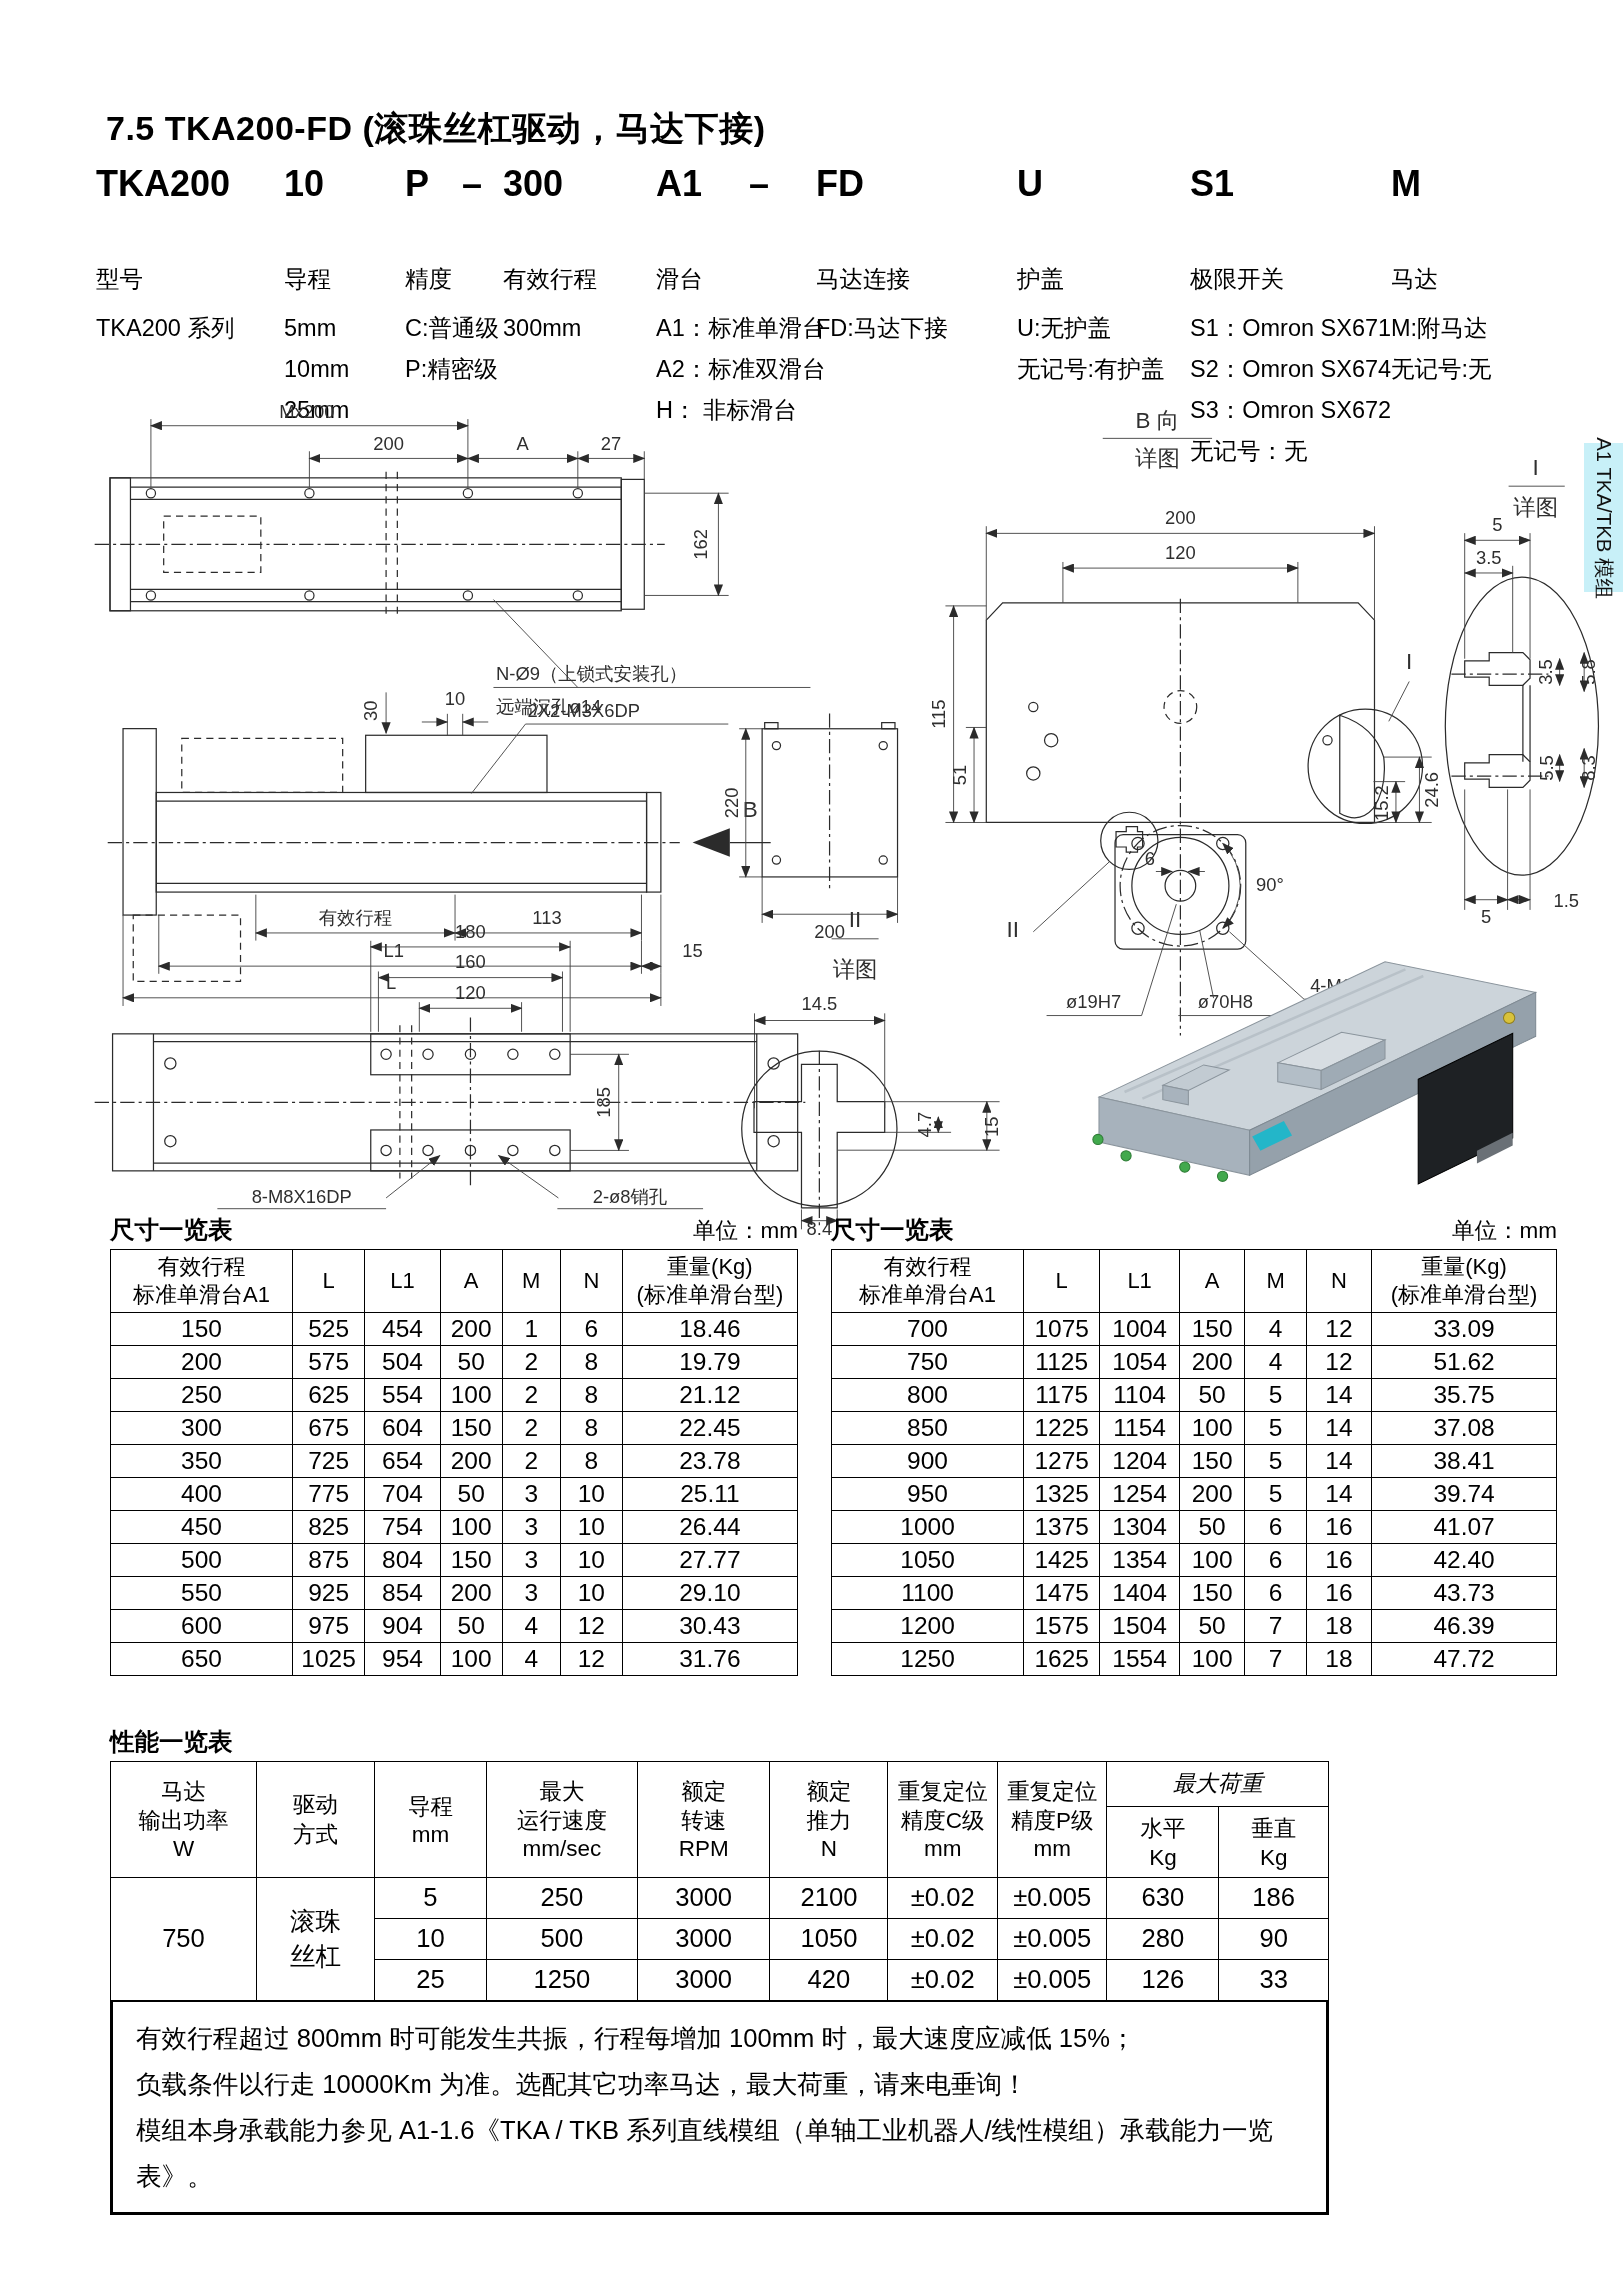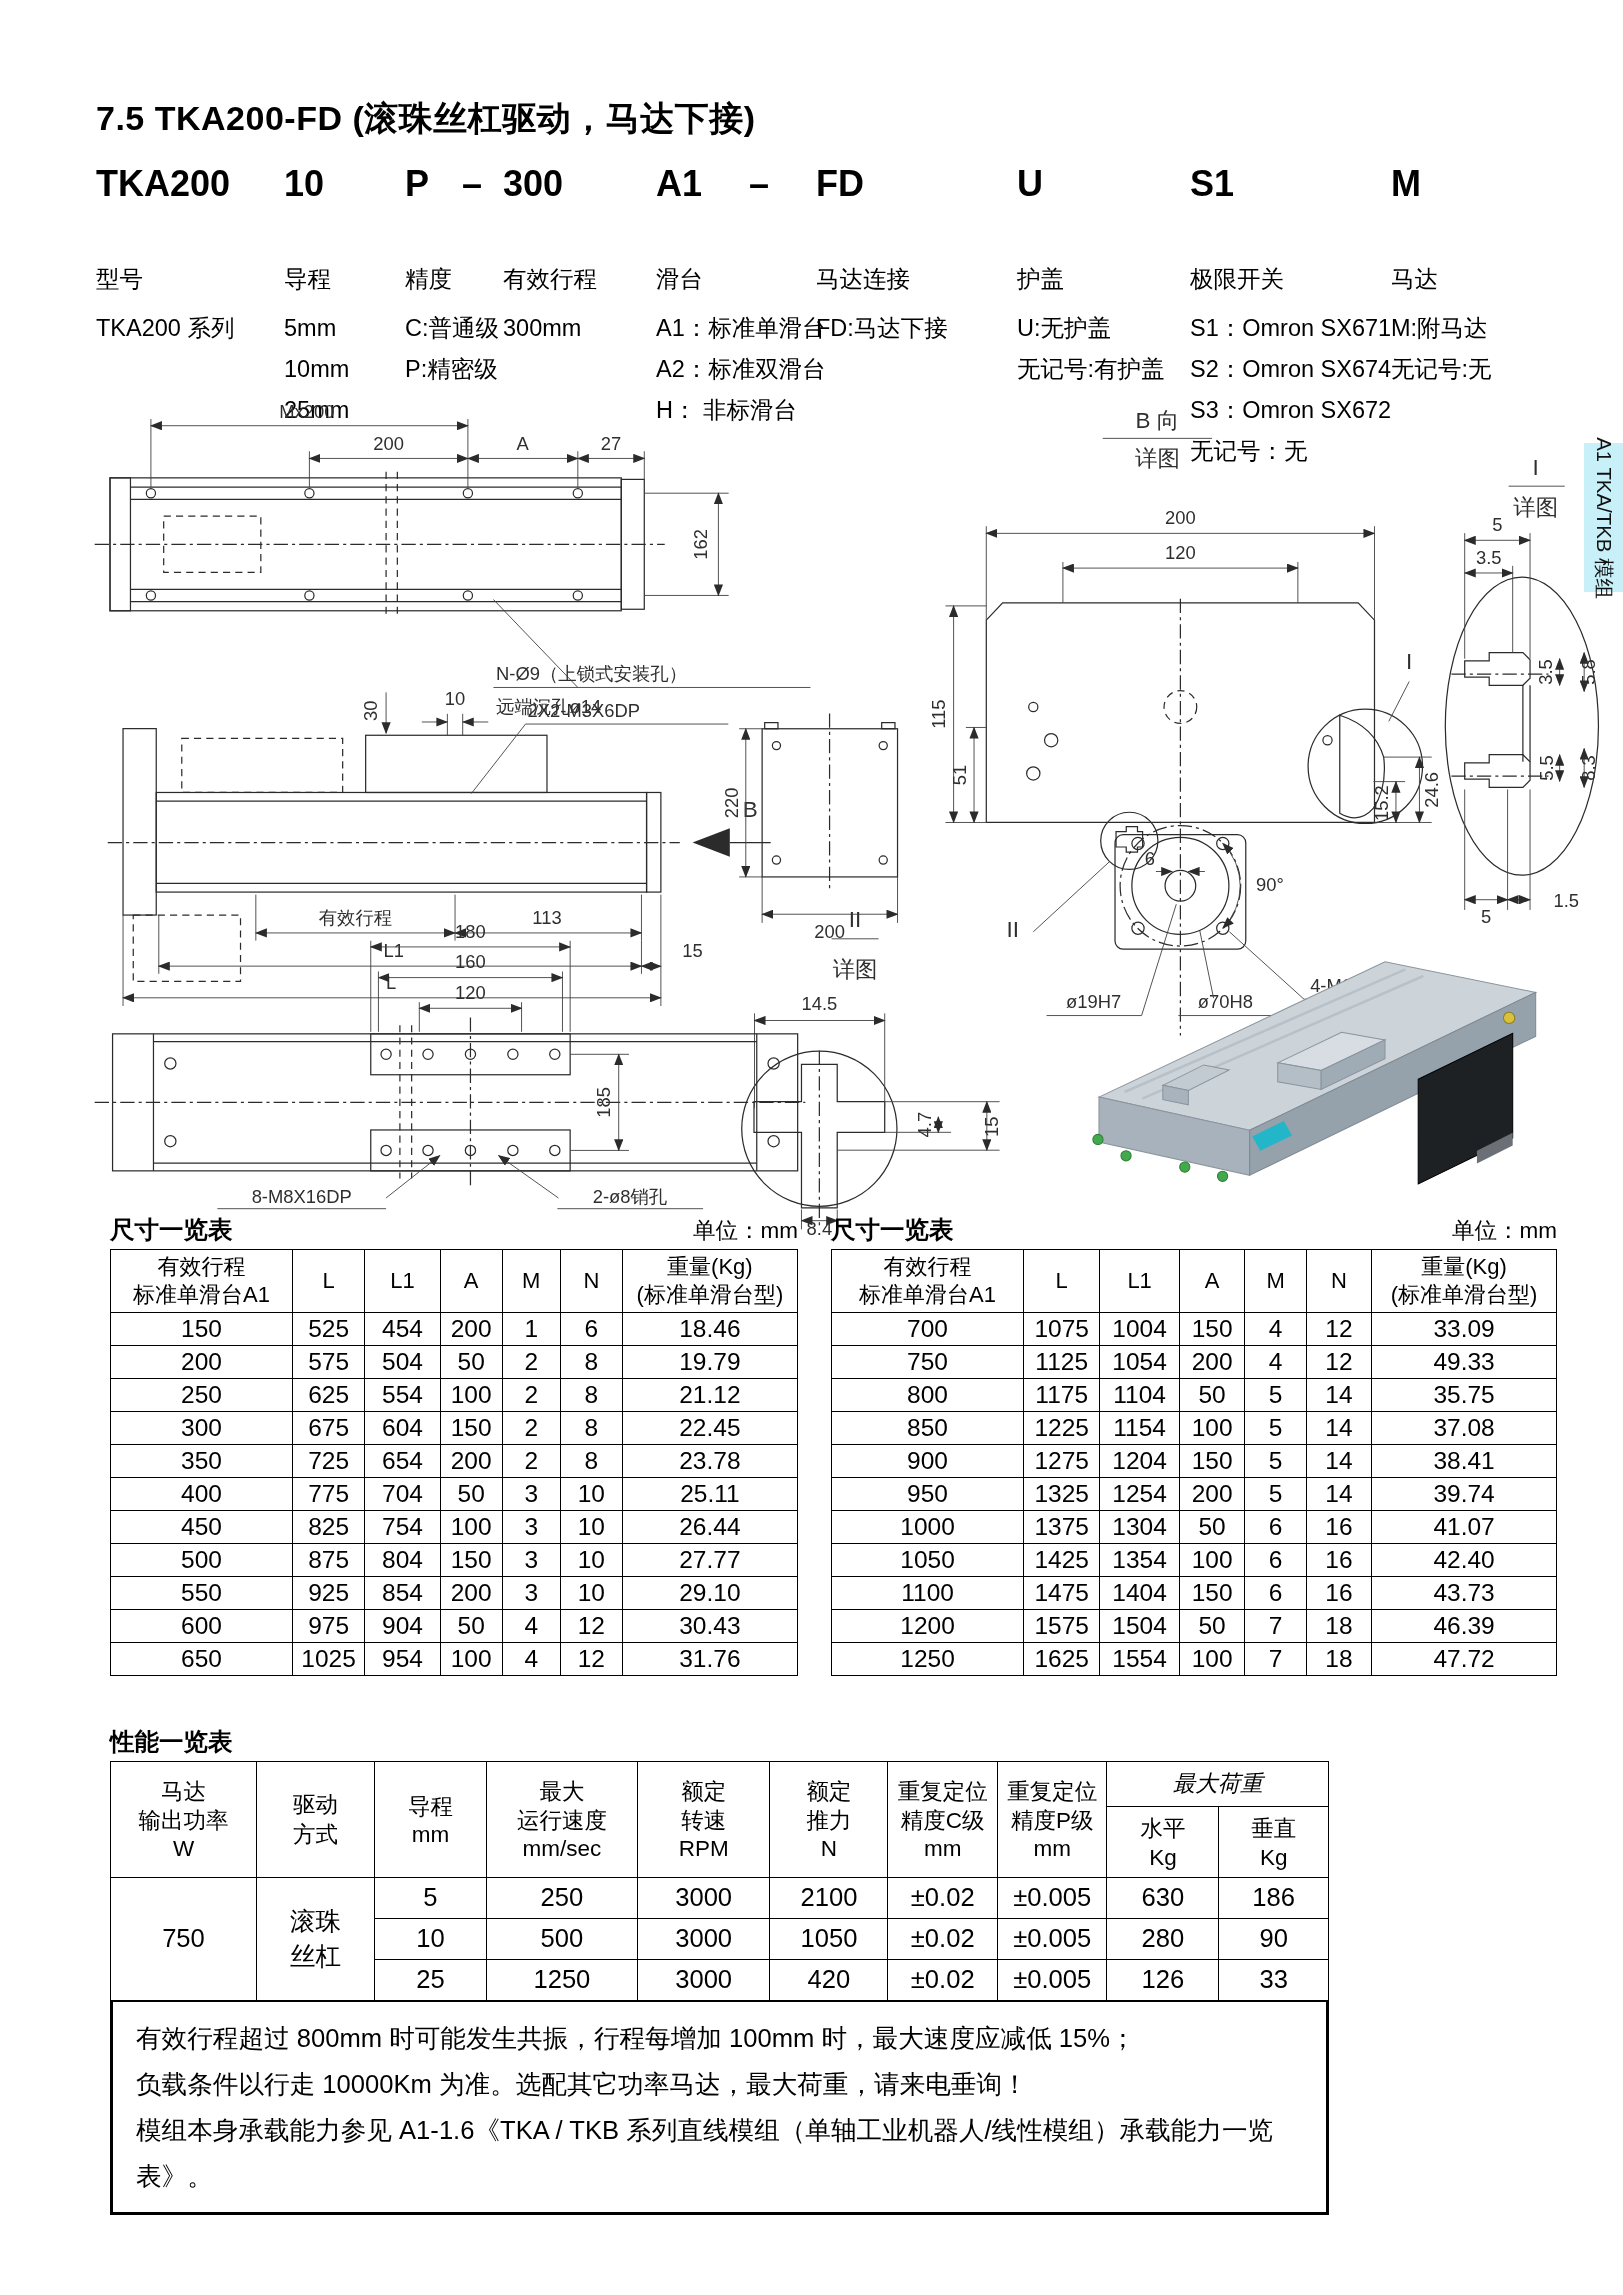--- a/index.html
+++ b/index.html
@@ -1,19 +1,19 @@
 <!DOCTYPE html>
 <html style="font-size:8.2px"><head>
 <meta charset="utf-8">
 <style>
   html,body{margin:0;padding:0;background:#888;}
   .page{position:relative;width:1624px;height:2295px;background:#ffffff;
         font-family:"Liberation Sans","DejaVu Sans",sans-serif;color:#000;overflow:hidden;}
   
-  .title{position:absolute;left:96px;top:96px;font-size:34px;font-weight:bold;margin:0;letter-spacing:0.5px;}
+  .title{position:absolute;left:96px;top:96px;font-size:34px;font-weight:bold;margin:10px;letter-spacing:0.5px;}
   .code-col{position:absolute;top:163px;}
   .code{font-size:36px;font-weight:bold;height:60px;}
   .clabel{font-size:23.5px;margin-bottom:13.3px;margin-top:40px;}
   .copts{font-size:23.5px;line-height:41px;white-space:pre-line;}
   
   .side-tab{position:absolute;left:1584px;top:443px;width:40px;height:149px;background:#c8f0f8;
             display:flex;align-items:center;justify-content:center;}
   .side-tab span{transform:rotate(90deg);white-space:nowrap;font-size:20.4px;color:#111;}
   
   svg{position:absolute;overflow:visible;}
@@ -632,21 +632,21 @@
             <td>12</td>
             <td>33.09</td>
           </tr>
           <tr>
             <td>750</td>
             <td>1125</td>
             <td>1054</td>
             <td>200</td>
             <td>4</td>
             <td>12</td>
-            <td>49.33</td>
+            <td>51.62</td>
           </tr>
           <tr>
             <td>800</td>
             <td>1175</td>
             <td>1104</td>
             <td>50</td>
             <td>5</td>
             <td>14</td>
             <td>35.75</td>
           </tr>

